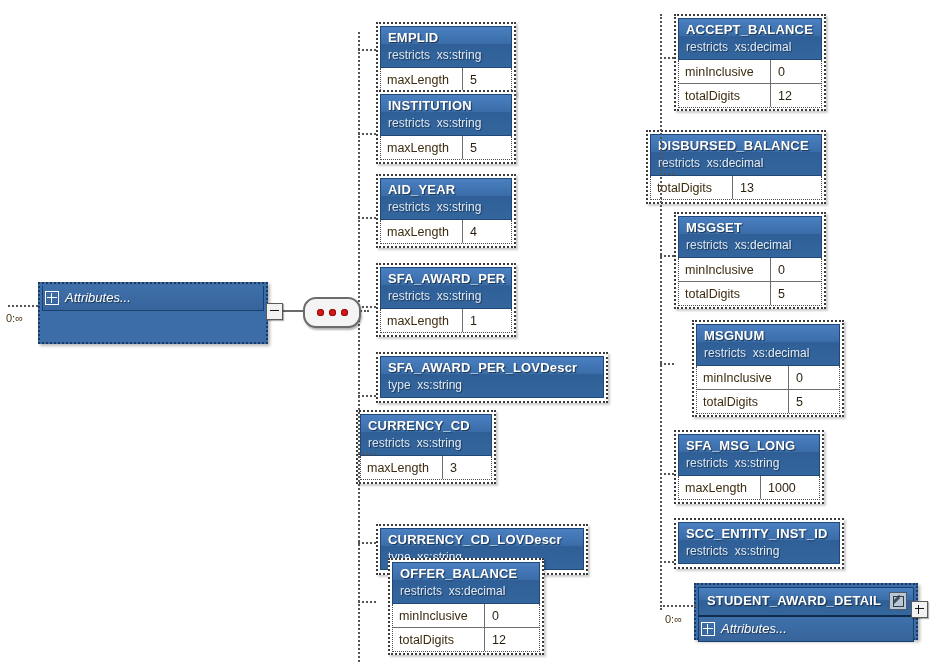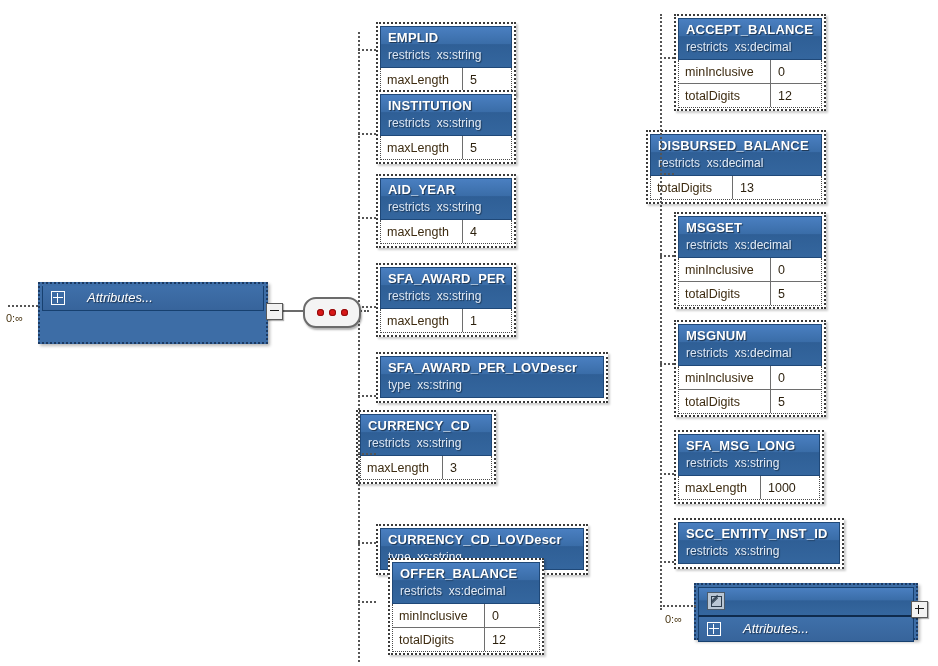--- a/index.html
+++ b/index.html
@@ -104,24 +104,24 @@
     padding: 4px 6px 5px 8px;
     display: flex;
     align-items: center;
     justify-content: space-between;
   }
   .elem-head .node-name { font-size: 13px; }
   .elem-body {
     background: linear-gradient(to bottom, #3f70aa 0%, #37649b 100%);
     border: 1px solid #17406f;
     border-top: none;
-    padding: 4px 6px 5px 8px;
-    display: flex;
-    align-items: center;
-    gap: 22px;
+    padding: 4px 6px 5px 2px;
+    display: flex;
+    align-items: center;
+    gap: 6px;
   }
   .attr-label {
     font-size: 13px;
     font-style: italic;
     color: #ffffff;
     text-shadow: 1px 1px 1px rgba(0,0,0,0.5);
     white-space: nowrap;
   }
 
   
@@ -409,21 +409,21 @@
             <div class="facet-key" style="width: 92px;">minInclusive</div>
             <div class="facet-val">0</div>
           </div>
           <div class="facet-row">
             <div class="facet-key" style="width: 92px;">totalDigits</div>
             <div class="facet-val">5</div>
           </div>
         </div>
       </div>
       <div class="hline" style="left: 660px; top: 255px; width: 14px;"></div>
-      <div class="node" style="left: 674px; top: 320px; width: 152px; height: 97px;">
+      <div class="node" style="left: 692px; top: 320px; width: 152px; height: 97px;">
         <div class="node-head">
           <div class="node-name">MSGNUM</div>
           <div class="node-type"><span class="kw">restricts</span>&nbsp;&nbsp;<span>xs:decimal</span></div>
         </div>
         <div class="facets">
           <div class="facet-row">
             <div class="facet-key" style="width: 92px;">minInclusive</div>
             <div class="facet-val">0</div>
           </div>
           <div class="facet-row">
@@ -453,20 +453,21 @@
         </div>
       </div>
       <div class="hline" style="left: 660px; top: 561px; width: 14px;"></div>
     </div>
 
   <div class="cardinality" style="left:665px; top:613px;">0:∞</div>
   <div class="stub" style="left:660px; top:605px; width:36px;"></div>
 
   <div class="elem" style="left:694px; top:583px; width:224px; height:57px;">
     <div class="elem-head">
+      <span class="node-name">STUDENT_AWARD_DETAIL</span>
       <span class="ref-icon"></span>
     </div>
     <div class="elem-body">
       <span class="boxplus"></span>
       <span class="attr-label">Attributes...</span>
     </div>
   </div>
 
   <div class="toggle" style="left:911px; top:601px;">
     <span class="h"></span>

